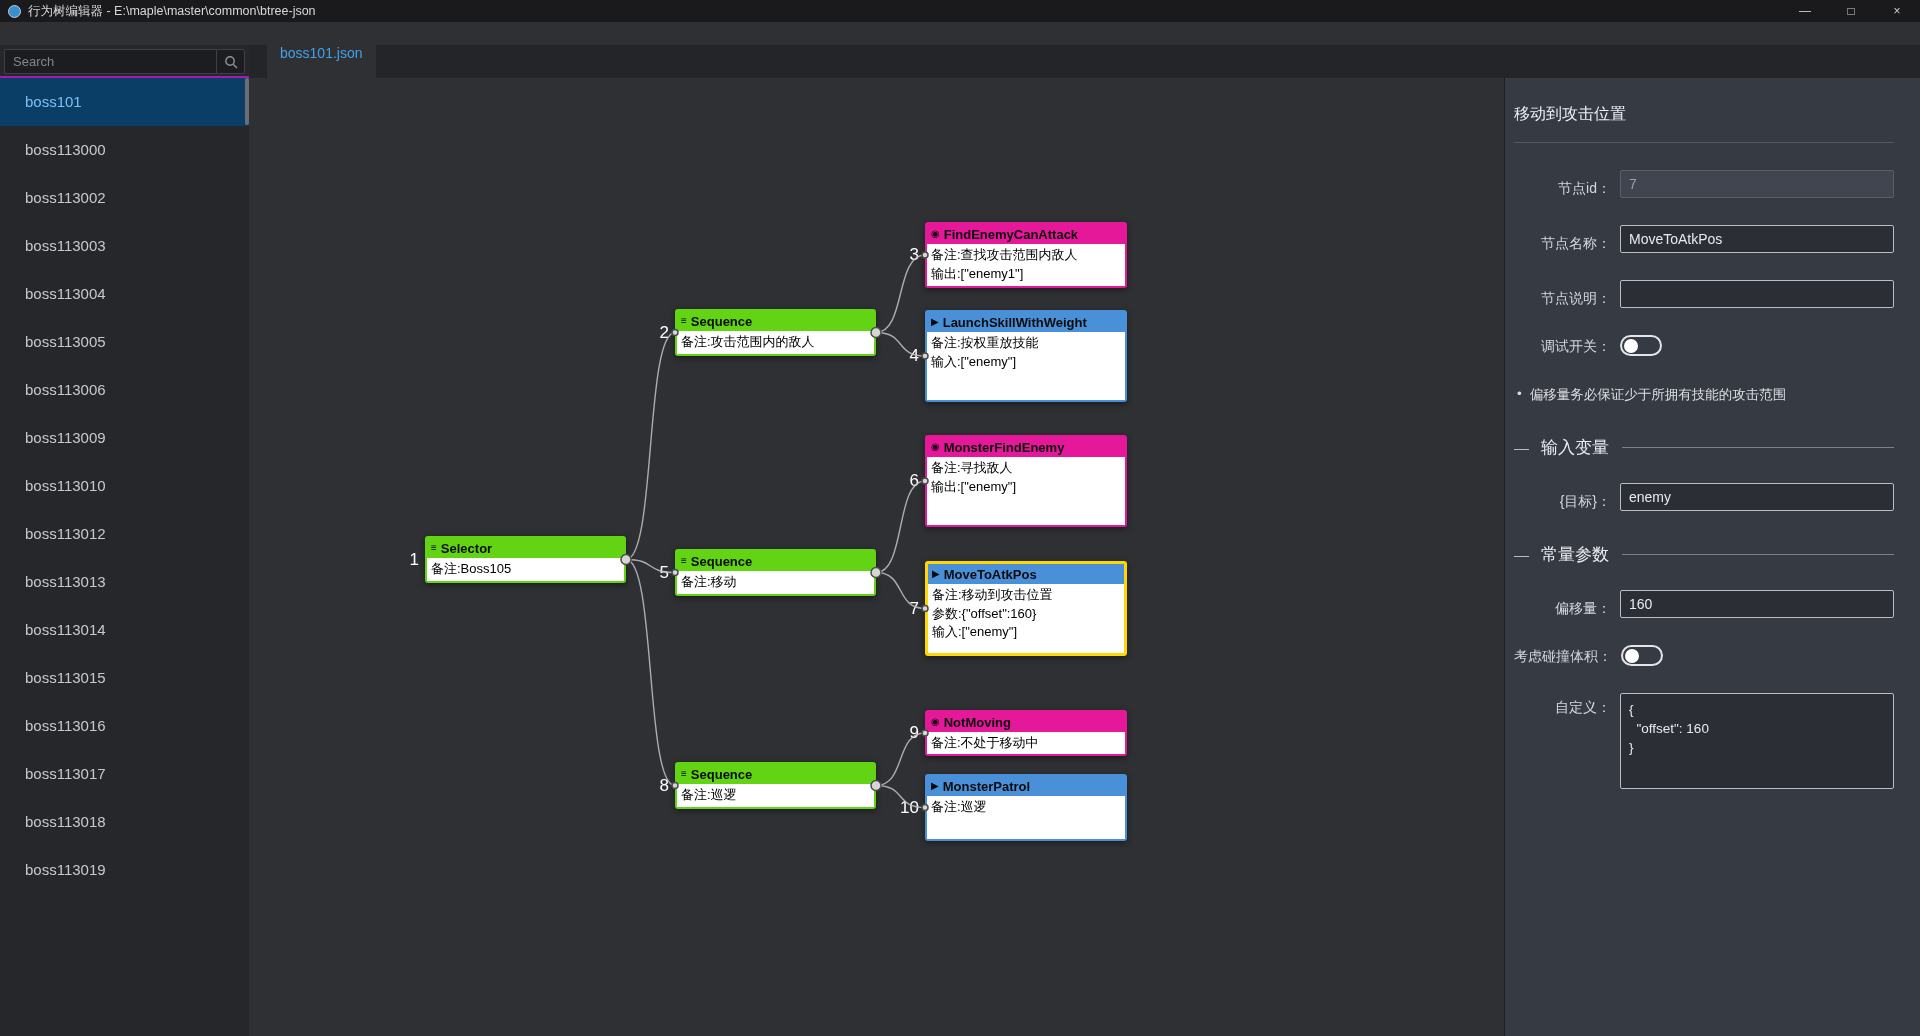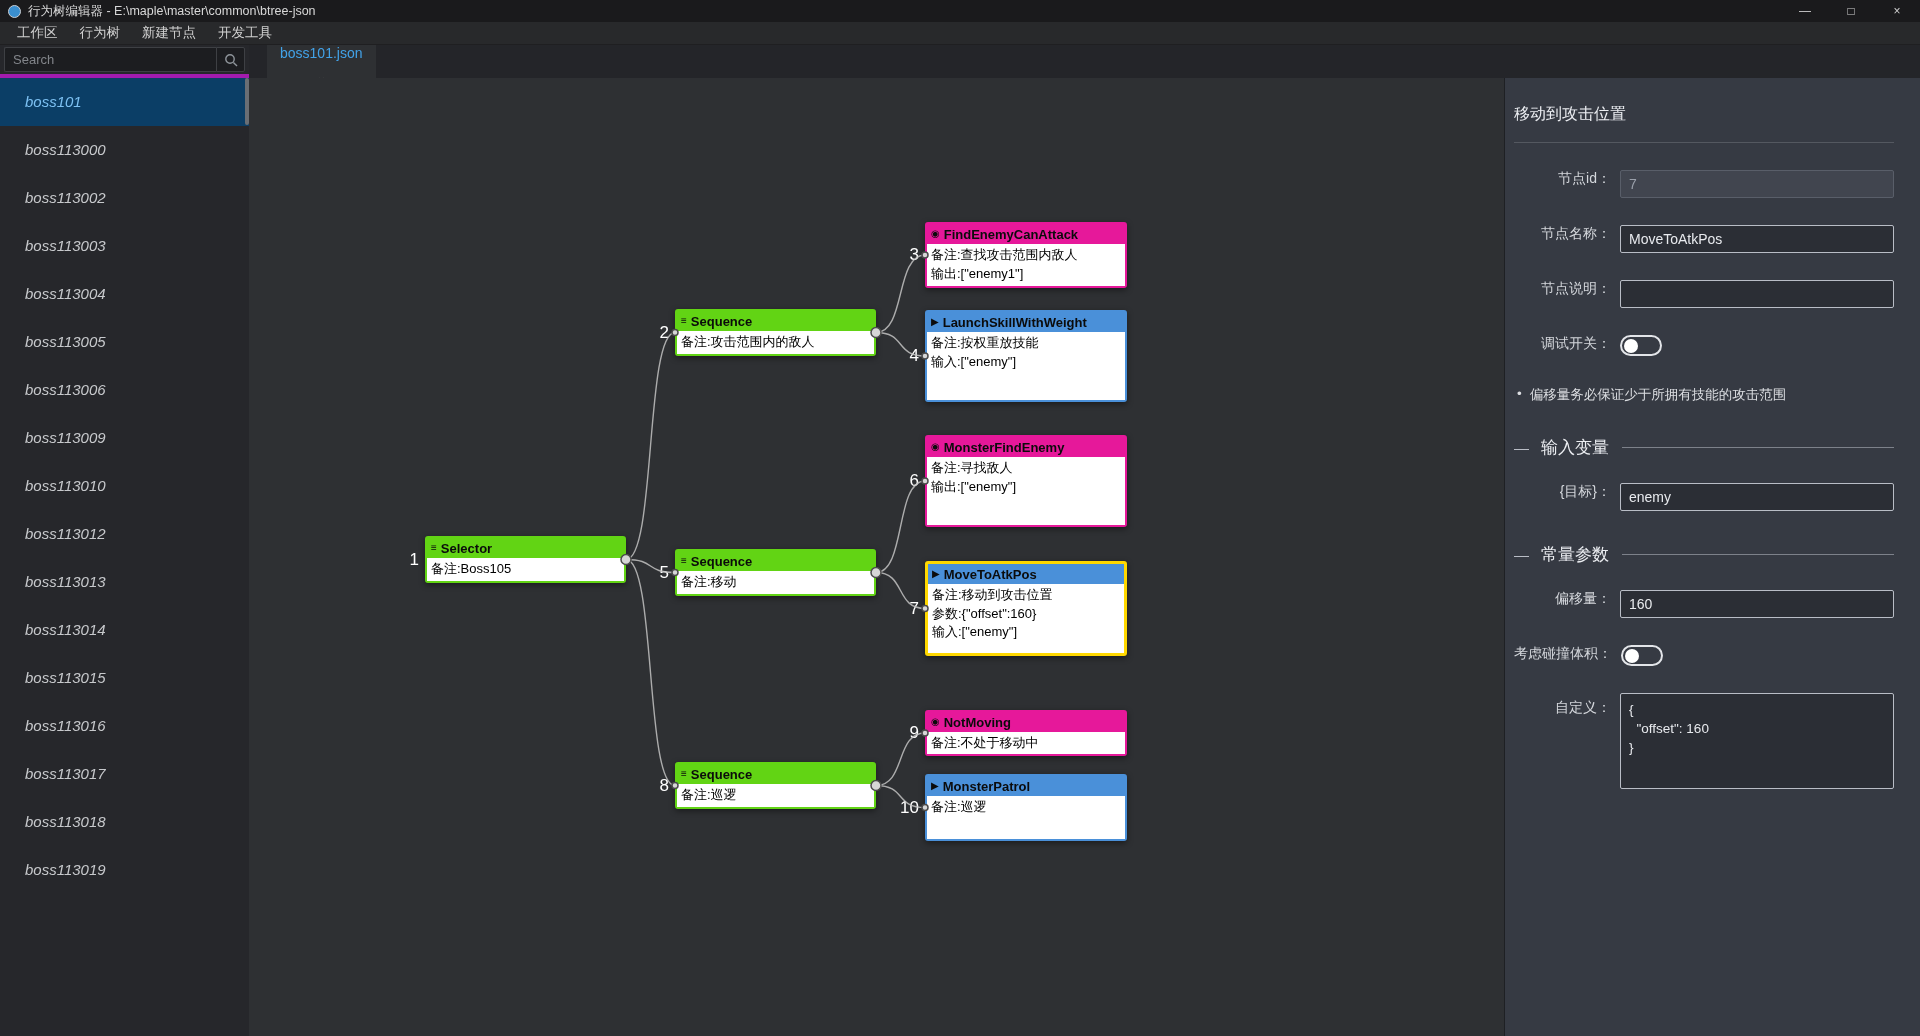--- a/index.html
+++ b/index.html
@@ -19,29 +19,29 @@
 
   
   .menubar { position:absolute; left:0; top:22px; width:1920px; height:23px;
     background:#28292b; display:flex; align-items:center; padding-left:6px;
     border-bottom:1px solid #1f1f21; }
   .menu-item { font-size:13.5px; color:#d0d0d0; padding:0 11px; line-height:22px; }
 
   
   .sidebar { position:absolute; left:0; top:45px; width:249px; bottom:0;
     background:#26272b; }
-  .search-row { height:33px; display:flex; align-items:center; padding:4px;
-    border-bottom:4px solid #a21caf; }
+  .search-row { height:33px; display:flex; padding:4px;
+    border-bottom:2px solid #a21caf; }
   .search-input { flex:1; height:25px; background:#1c1d20; border:1px solid #3e4044;
     border-right:none; border-radius:2px 0 0 2px; color:#d8d8d8; font-size:13px;
     padding:0 8px; outline:none; }
   .search-input::placeholder { color:#82858a; }
   .search-btn { width:29px; height:25px; background:#1c1d20; border:1px solid #3e4044;
     border-radius:0 2px 2px 0; display:flex; align-items:center; justify-content:center; }
-  .side-list { position:absolute; left:0; top:33px; right:0; bottom:0; overflow:hidden;font-style:italic; }
+  .side-list { position:absolute; left:0; top:33px; right:0; bottom:0; overflow:hidden; }
   .side-item { height:48px; line-height:48px; padding-left:25px; font-size:15px;
     color:#c7c9cc; white-space:nowrap; cursor:default; }
   .side-item.selected { background:#0b3e66; color:#7cc0f2; }
   .side-thumb { position:absolute; right:0; top:33px; width:4px; height:47px;
     background:#6a6e74; border-radius:2px; }
 
   
   .tabbar { position:absolute; left:249px; top:45px; right:0; height:33px;
     background:#242529; display:flex; align-items:flex-end; }
   .tab { height:33px; display:inline-flex; align-items:center; gap:12px;
@@ -66,21 +66,21 @@
     padding:2px 4px; white-space:nowrap; overflow:hidden; }
   .bt-num { position:absolute; width:30px; text-align:right; color:#ffffff;
     font-size:17px; line-height:22px; z-index:3; }
 
   
   .inspector { position:absolute; left:1504px; top:78px; right:0; bottom:0;
     background:#363a43; border-left:1px solid #1e2024; padding:0 26px 0 9px;
     color:#d4d7dc; overflow:hidden; }
   .insp-title { padding:26px 0 17px 0; font-size:16px; color:#eceef2;
     border-bottom:1px solid #545860; }
-  .row { display:flex; align-items:flex-start; margin-top:27px; }
+  .row { display:flex; align-items:flex-end; margin-top:27px; }
   .lbl { margin-left:auto; white-space:nowrap; padding-right:9px; font-size:14px;
     color:#d4d7dc; }
   .ctrl { width:274px; flex:none; display:flex; align-items:center; }
   .field { width:100%; height:28px; background:#2b2e35; border:1px solid #b9bdc6;
     border-radius:2px; color:#e8eaee; font-size:14px; padding:0 8px; outline:none;
     font-family:"Liberation Sans","DejaVu Sans",sans-serif; }
   .field:disabled { background:#41454f; border-color:#595e69; color:#9aa0ab; }
   textarea.field { height:96px; padding:6px 8px; line-height:19px; font-size:13.5px;
     resize:none; white-space:pre; }
   .toggle { width:42px; height:21px; border:2px solid #e3e5e9; border-radius:12px;
@@ -103,26 +103,20 @@
   <header class="titlebar">
     <span class="app-icon"></span>
     <span class="title-text">行为树编辑器 - E:\maple\master\common\btree-json</span>
     <span class="win-btns">
       <span class="win-btn">—</span>
       <span class="win-btn">□</span>
       <span class="win-btn">×</span>
     </span>
   </header>
 
-  <nav class="menubar">
-    <span class="menu-item">工作区</span>
-    <span class="menu-item">行为树</span>
-    <span class="menu-item">新建节点</span>
-    <span class="menu-item">开发工具</span>
-  </nav>
 
   <div class="sidebar">
     <div class="search-row">
       <input class="search-input" placeholder="Search" style="">
       <span class="search-btn">
         <svg width="14" height="14" viewBox="0 0 14 14">
           <circle cx="6" cy="6" r="4.2" fill="none" stroke="#8f959b" stroke-width="1.4"></circle>
           <line x1="9.4" y1="9.4" x2="13" y2="13" stroke="#8f959b" stroke-width="1.4"></line>
         </svg>
       </span>

